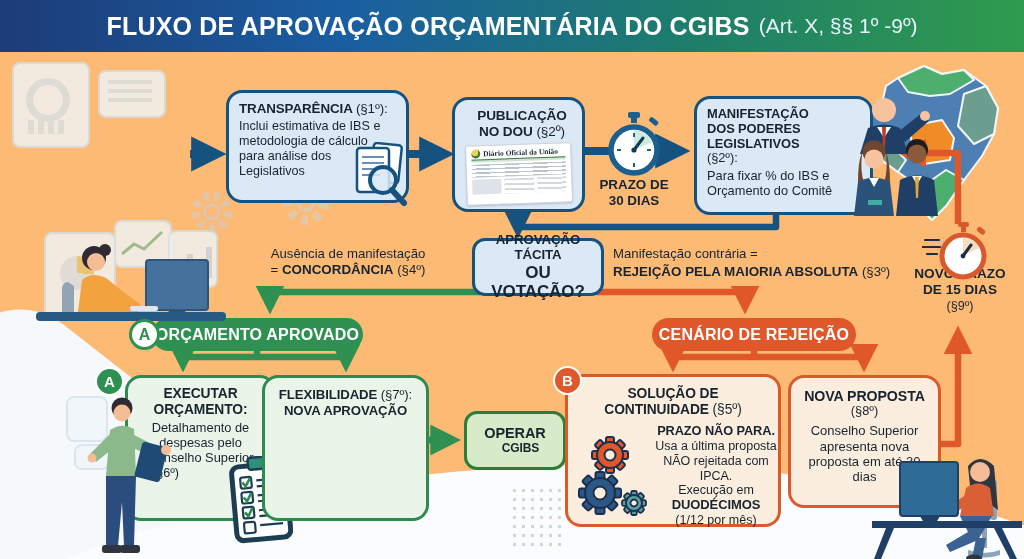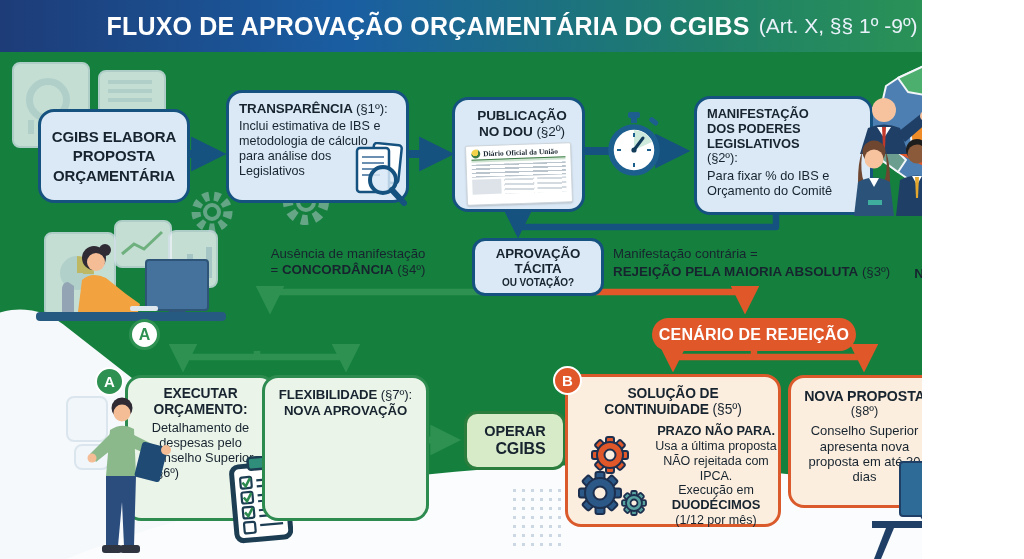--- a/index.html
+++ b/index.html
@@ -1,16 +1,16 @@
 <!DOCTYPE html>
 <html><head>
 <meta charset="utf-8">
 <style>
   html,body{margin:0;padding:0;}
-  .stage{position:relative;width:922px;height:559px;background:#15803d;overflow:hidden;
+  .stage{position:relative;width:1024px;height:559px;background:#fdba74;overflow:hidden;
          font-family:"Liberation Sans",sans-serif;color:#17242f;}
   
   .hdr{position:absolute;left:0;top:0;width:1024px;height:52px;
        background:linear-gradient(90deg,#1d3c78 0%,#1a5ea2 34%,#1e7e6a 68%,#2f9b4d 100%);
        display:flex;align-items:center;justify-content:center;gap:9px;z-index:6;}
   .hdr .t{color:#fff;font-weight:700;font-size:25px;letter-spacing:.2px;}
   .hdr .s{color:#e9f2fa;font-weight:400;font-size:21px;}
   
   .nb{position:absolute;box-sizing:border-box;border-radius:16px;border:3px solid #16527f;
       background:#dbe9f6;padding:8px 10px;z-index:3;}
@@ -145,23 +145,20 @@
       <path d="M754,351 V357" stroke="#e0572a" stroke-width="6.5"></path>
       <path d="M673,357 H864" stroke="#e0572a" stroke-width="6.5"></path>
       <path d="M673,355 V364" stroke="#e0572a" stroke-width="6.5" marker-end="url(#mo)"></path>
       <path d="M864,355 V364" stroke="#e0572a" stroke-width="6.5" marker-end="url(#mo)"></path>
       <path d="M429,440 H452" stroke="#2e9152" stroke-width="7" marker-end="url(#mg)"></path>
       <path d="M941,444 H958 V334" stroke="#e0572a" stroke-width="6.5" marker-end="url(#mo)"></path>
       <path d="M958,224 V153 H906" stroke="#e0572a" stroke-width="6.5" marker-end="url(#mo)"></path>
     </g>
   </svg>
 
-  <div class="nb ctr" style="left:38px;top:109px;width:152px;height:94px;display:flex;align-items:center;justify-content:center;">
-    <div class="bt big">CGIBS ELABORA PROPOSTA ORÇAMENTÁRIA</div>
-  </div>
 
   <div class="nb" style="left:226px;top:90px;width:183px;height:113px;">
     <div class="bt" style="font-size:13.4px;"><span>TRANSPARÊNCIA</span> <span class="ref">(§1º):</span></div>
     <div class="bb" style="width:150px;">Inclui estimativa de IBS e metodologia de cálculo para análise dos Legislativos</div>
     <svg class="abs" style="right:-4px;bottom:-8px;" width="60" height="66" viewBox="0 0 60 66">
       <g transform="rotate(6 35 22)">
           <rect x="22" y="2" width="28" height="38" rx="3" fill="#fff" stroke="#16527f" stroke-width="2.5"></rect>
         </g>
       <rect x="7" y="6" width="32" height="44" rx="3" fill="#fff" stroke="#16527f" stroke-width="2.5"></rect>
       <g stroke="#6b8fb0" stroke-width="2">
@@ -200,20 +197,24 @@
     <path d="M34,38 L34,18 A20,20 0 0 1 52,30 Z" fill="#cdeadd"></path>
     <g stroke="#1c5f8f" stroke-width="2">
         <line x1="34" y1="21" x2="34" y2="25"></line>
         <line x1="34" y1="51" x2="34" y2="55"></line>
         <line x1="17" y1="38" x2="21" y2="38"></line>
         <line x1="47" y1="38" x2="51" y2="38"></line>
       </g>
     <line x1="34" y1="38" x2="43" y2="26" stroke="#123c5a" stroke-width="3" stroke-linecap="round"></line>
     <circle cx="34" cy="38" r="2.6" fill="#123c5a"></circle>
   </svg>
+  <div class="lbl ctr" style="left:584px;top:177px;width:100px;">
+    <div class="bold13">PRAZO DE</div>
+    <div class="bold13">30 DIAS</div>
+  </div>
 
   <div class="nb" style="left:694px;top:96px;width:179px;height:119px;">
     <div class="bt" style="font-size:12.9px;width:118px;"><span>MANIFESTAÇÃO DOS PODERES LEGISLATIVOS</span> <span class="ref">(§2º):</span></div>
     <div class="bb" style="width:152px;font-size:12.8px;">Para fixar % do IBS e Orçamento do Comitê</div>
   </div>
   <svg class="abs" style="left:838px;top:90px;z-index:4;" width="112" height="126" viewBox="0 0 112 126">
     <circle cx="46" cy="20" r="12" fill="#f6c39e"></circle>
     <path d="M22,64 L30,38 Q46,31 62,38 L70,64 Z" fill="#1f3f66"></path>
     <path d="M60,42 L84,23 L91,31 L67,52 Z" fill="#1f3f66"></path>
       <circle cx="87" cy="26" r="5" fill="#f6c39e"></circle>
@@ -234,30 +235,33 @@
       <path d="M77,87 L81,87 L80,108 L78,108 Z" fill="#e3a72f"></path>
   </svg>
 
   <div class="lbl" style="left:238px;top:246px;width:220px;text-align:center;">
     <div class="norm13">Ausência de manifestação</div>
     <div class="norm13"><span>= </span><span class="bold13">CONCORDÂNCIA</span><span> (§4º)</span></div>
   </div>
 
   <div class="nb ctr" style="left:472px;top:238px;width:132px;height:58px;border-radius:13px;display:flex;flex-direction:column;align-items:center;justify-content:center;padding:20px;">
     <div class="bt" style="font-size:13.3px;">APROVAÇÃO TÁCITA</div>
-    <div class="bt" style="font-size:10px;">OU VOTAÇÃO?</div>
+    <div class="bt" style="font-size:17px;">OU VOTAÇÃO?</div>
   </div>
 
   <div class="lbl" style="left:613px;top:246px;width:330px;">
     <div class="norm13">Manifestação contrária =</div>
     <div><span class="bold13">REJEIÇÃO PELA MAIORIA ABSOLUTA</span><span class="norm13"> (§3º)</span></div>
   </div>
 
   <div class="badge ring" style="left:129px;top:319px;">
       <span>A</span>
+    </div>
+  <div class="pill g" style="left:152px;top:318px;width:211px;">
+      <span>ORÇAMENTO APROVADO</span>
     </div>
   <div class="pill o" style="left:652px;top:318px;width:204px;">
       <span>CENÁRIO DE REJEIÇÃO</span>
     </div>
 
   <div class="badge sg" style="left:95px;top:367px;">
       <span>A</span>
     </div>
   <div class="nb green ctr" style="left:106px;top:375px;width:151px;height:146px;margin-left:19px;">
     <div class="bt" style="font-size:13.8px;">EXECUTAR</div>
@@ -290,21 +294,21 @@
     </svg>
   </div>
 
   <div class="nb green ctr" style="left:262px;top:375px;width:167px;height:146px;padding:9px 8px;">
     <div class="bt" style="font-size:13.2px;"><span>FLEXIBILIDADE</span> <span class="ref">(§7º):</span></div>
     <div class="bt" style="font-size:13.2px;margin-top:1px;">NOVA APROVAÇÃO</div>
   </div>
 
   <div class="nb operar ctr" style="left:464px;top:411px;width:102px;height:59px;display:flex;flex-direction:column;align-items:center;justify-content:center;">
     <div class="bt" style="font-size:14.5px;">OPERAR</div>
-    <div class="bt" style="font-size:16px;margin-left:11px;">CGIBS</div>
+    <div class="bt" style="font-size:12px;margin-left:11px;">CGIBS</div>
   </div>
 
   <div class="badge so" style="left:553px;top:366px;">
       <span>B</span>
     </div>
   <div class="nb orange" style="left:565px;top:374px;width:216px;height:153px;padding:9px 8px;">
     <div class="ctr">
       <div class="bt" style="font-size:13.8px;">SOLUÇÃO DE</div>
       <div class="bt" style="font-size:13.8px;"><span>CONTINUIDADE</span> <span class="ref">(§5º)</span></div>
     </div>

